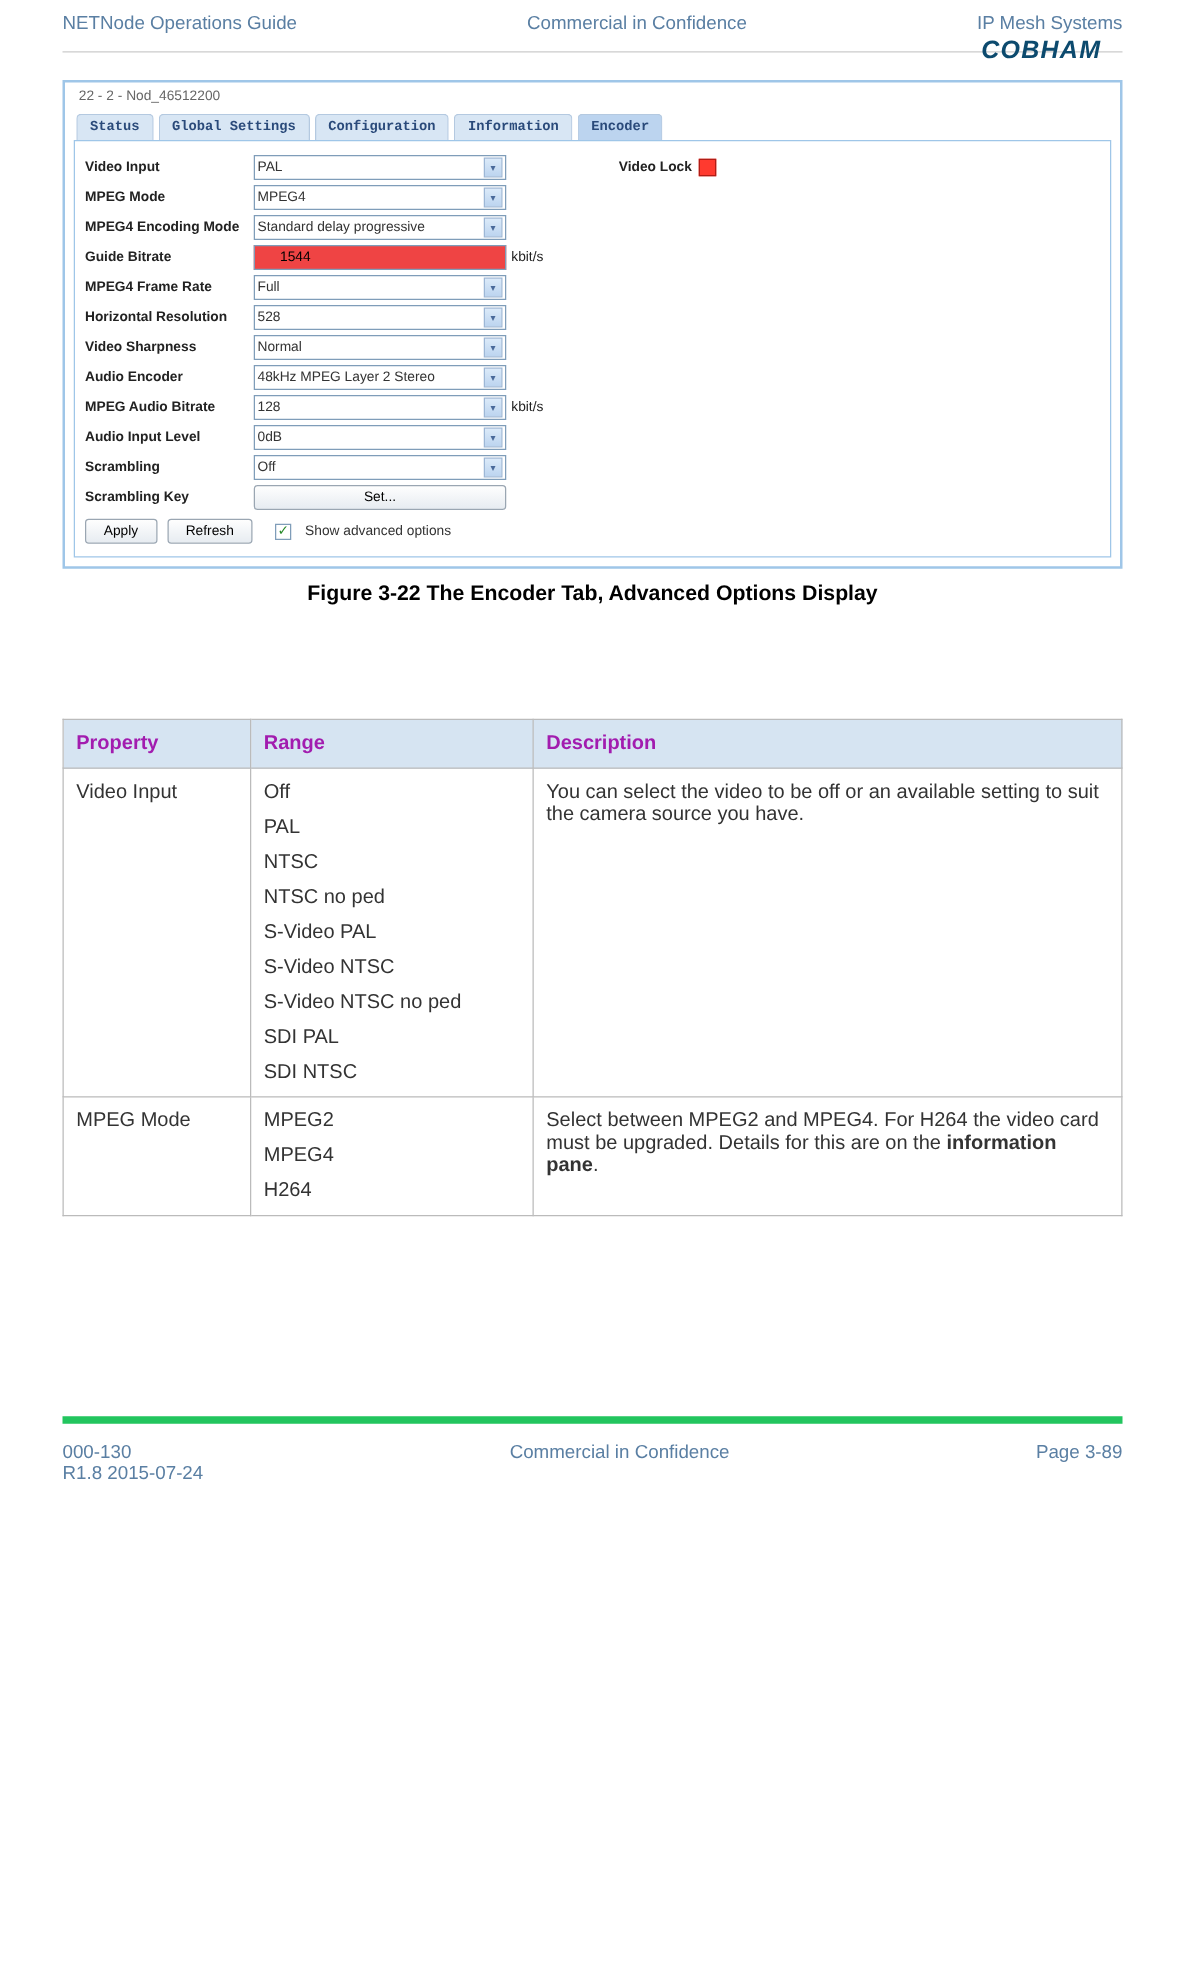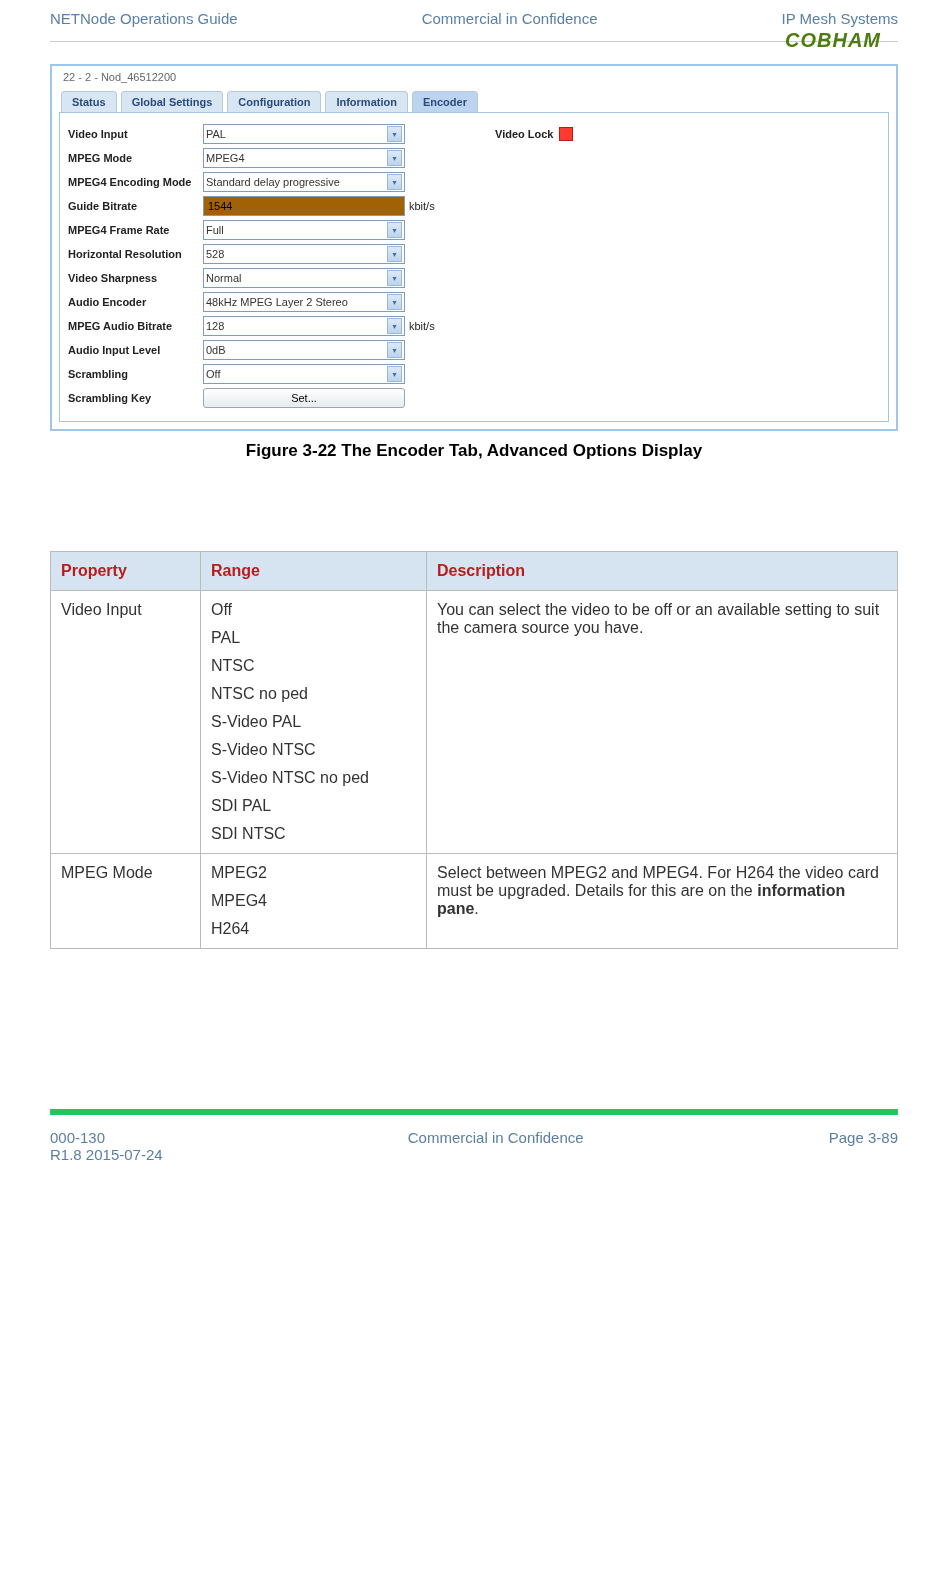--- a/index.html
+++ b/index.html
@@ -62,30 +62,30 @@
     height: 0;
   }
   .logo {
     position: absolute;
     right: 14px;
     top: -38px;
     font-family: Arial, sans-serif;
     font-weight: 900;
     font-style: italic;
     letter-spacing: 1px;
-    color: #4d7c0f;
+    color: #0c4a6e;
     font-size: 20px;
   }
   
   .tabs {
     display: flex;
     padding: 0 8px;
     align-items: flex-end;
     font-size: 11px;
-    font-family: Liberation Sans, sans-serif;
+    font-family: Liberation Mono, monospace;
   }
   .tab {
     background: #d8e6f4;
     border: 1px solid #b4c9e0;
     border-bottom: none;
     border-radius: 4px 4px 0 0;
     padding: 4px 10px;
     margin-right: 4px;
     color: #2a4a7a;
     font-weight: bold;
@@ -129,24 +129,24 @@
     height: 16px;
     background: linear-gradient(#dbeaf9,#bcd4ef);
     border: 1px solid #9db7d6;
     display: flex; align-items: center; justify-content: center;
     font-size: 8px; color: #4a6a9a;
   }
   .txt {
     width: 202px;
     height: 20px;
     border: 1px solid #7f9db9;
-    background: #a16207;
-    font-size: 11px;
-    font-family: Tahoma, Arial, sans-serif;
-    padding: 2px 4px;
+    background: #ef4444;
+    font-size: 11px;
+    font-family: Tahoma, Arial, sans-serif;
+    padding: 2px 20px;
   }
   .unit {
     font-size: 11px;
     margin-left: 4px;
     color: #222;
   }
   .vlock-label {
     font-size: 11px;
     font-family: Tahoma, Arial, sans-serif;
     font-weight: bold;
@@ -199,21 +199,21 @@
     font-size: 16px;
   }
   table.prop th, table.prop td {
     border: 1px solid #bbb;
     padding: 10px 10px;
     text-align: left;
     vertical-align: top;
   }
   table.prop th {
     background: #d6e4f2;
-    color: #b91c1c;
+    color: #a21caf;
     font-weight: bold;
   }
   table.prop td .opt {
     display: block;
     margin-bottom: 10px;
   }
   table.prop td .opt:last-child { margin-bottom: 0; }
 </style>
 </head>
 <body>
@@ -329,20 +329,26 @@
           <span>Off</span>
           <span class="arrow">▾</span>
         </div>
       </div>
 
       <div class="form-row">
         <div class="form-label">Scrambling Key</div>
         <button class="btn wide">Set...</button>
       </div>
 
+      <div class="bottom-row">
+        <button class="btn">Apply</button>
+        <button class="btn">Refresh</button>
+        <span class="chk">✓</span>
+        <span>Show advanced options</span>
+      </div>
 
     </div>
   </div>
 
   <div class="figure-caption">Figure 3-22 The Encoder Tab, Advanced Options Display</div>
 
   <table class="prop">
     <thead>
       <tr>
         <th style="width:150px">Property</th>

